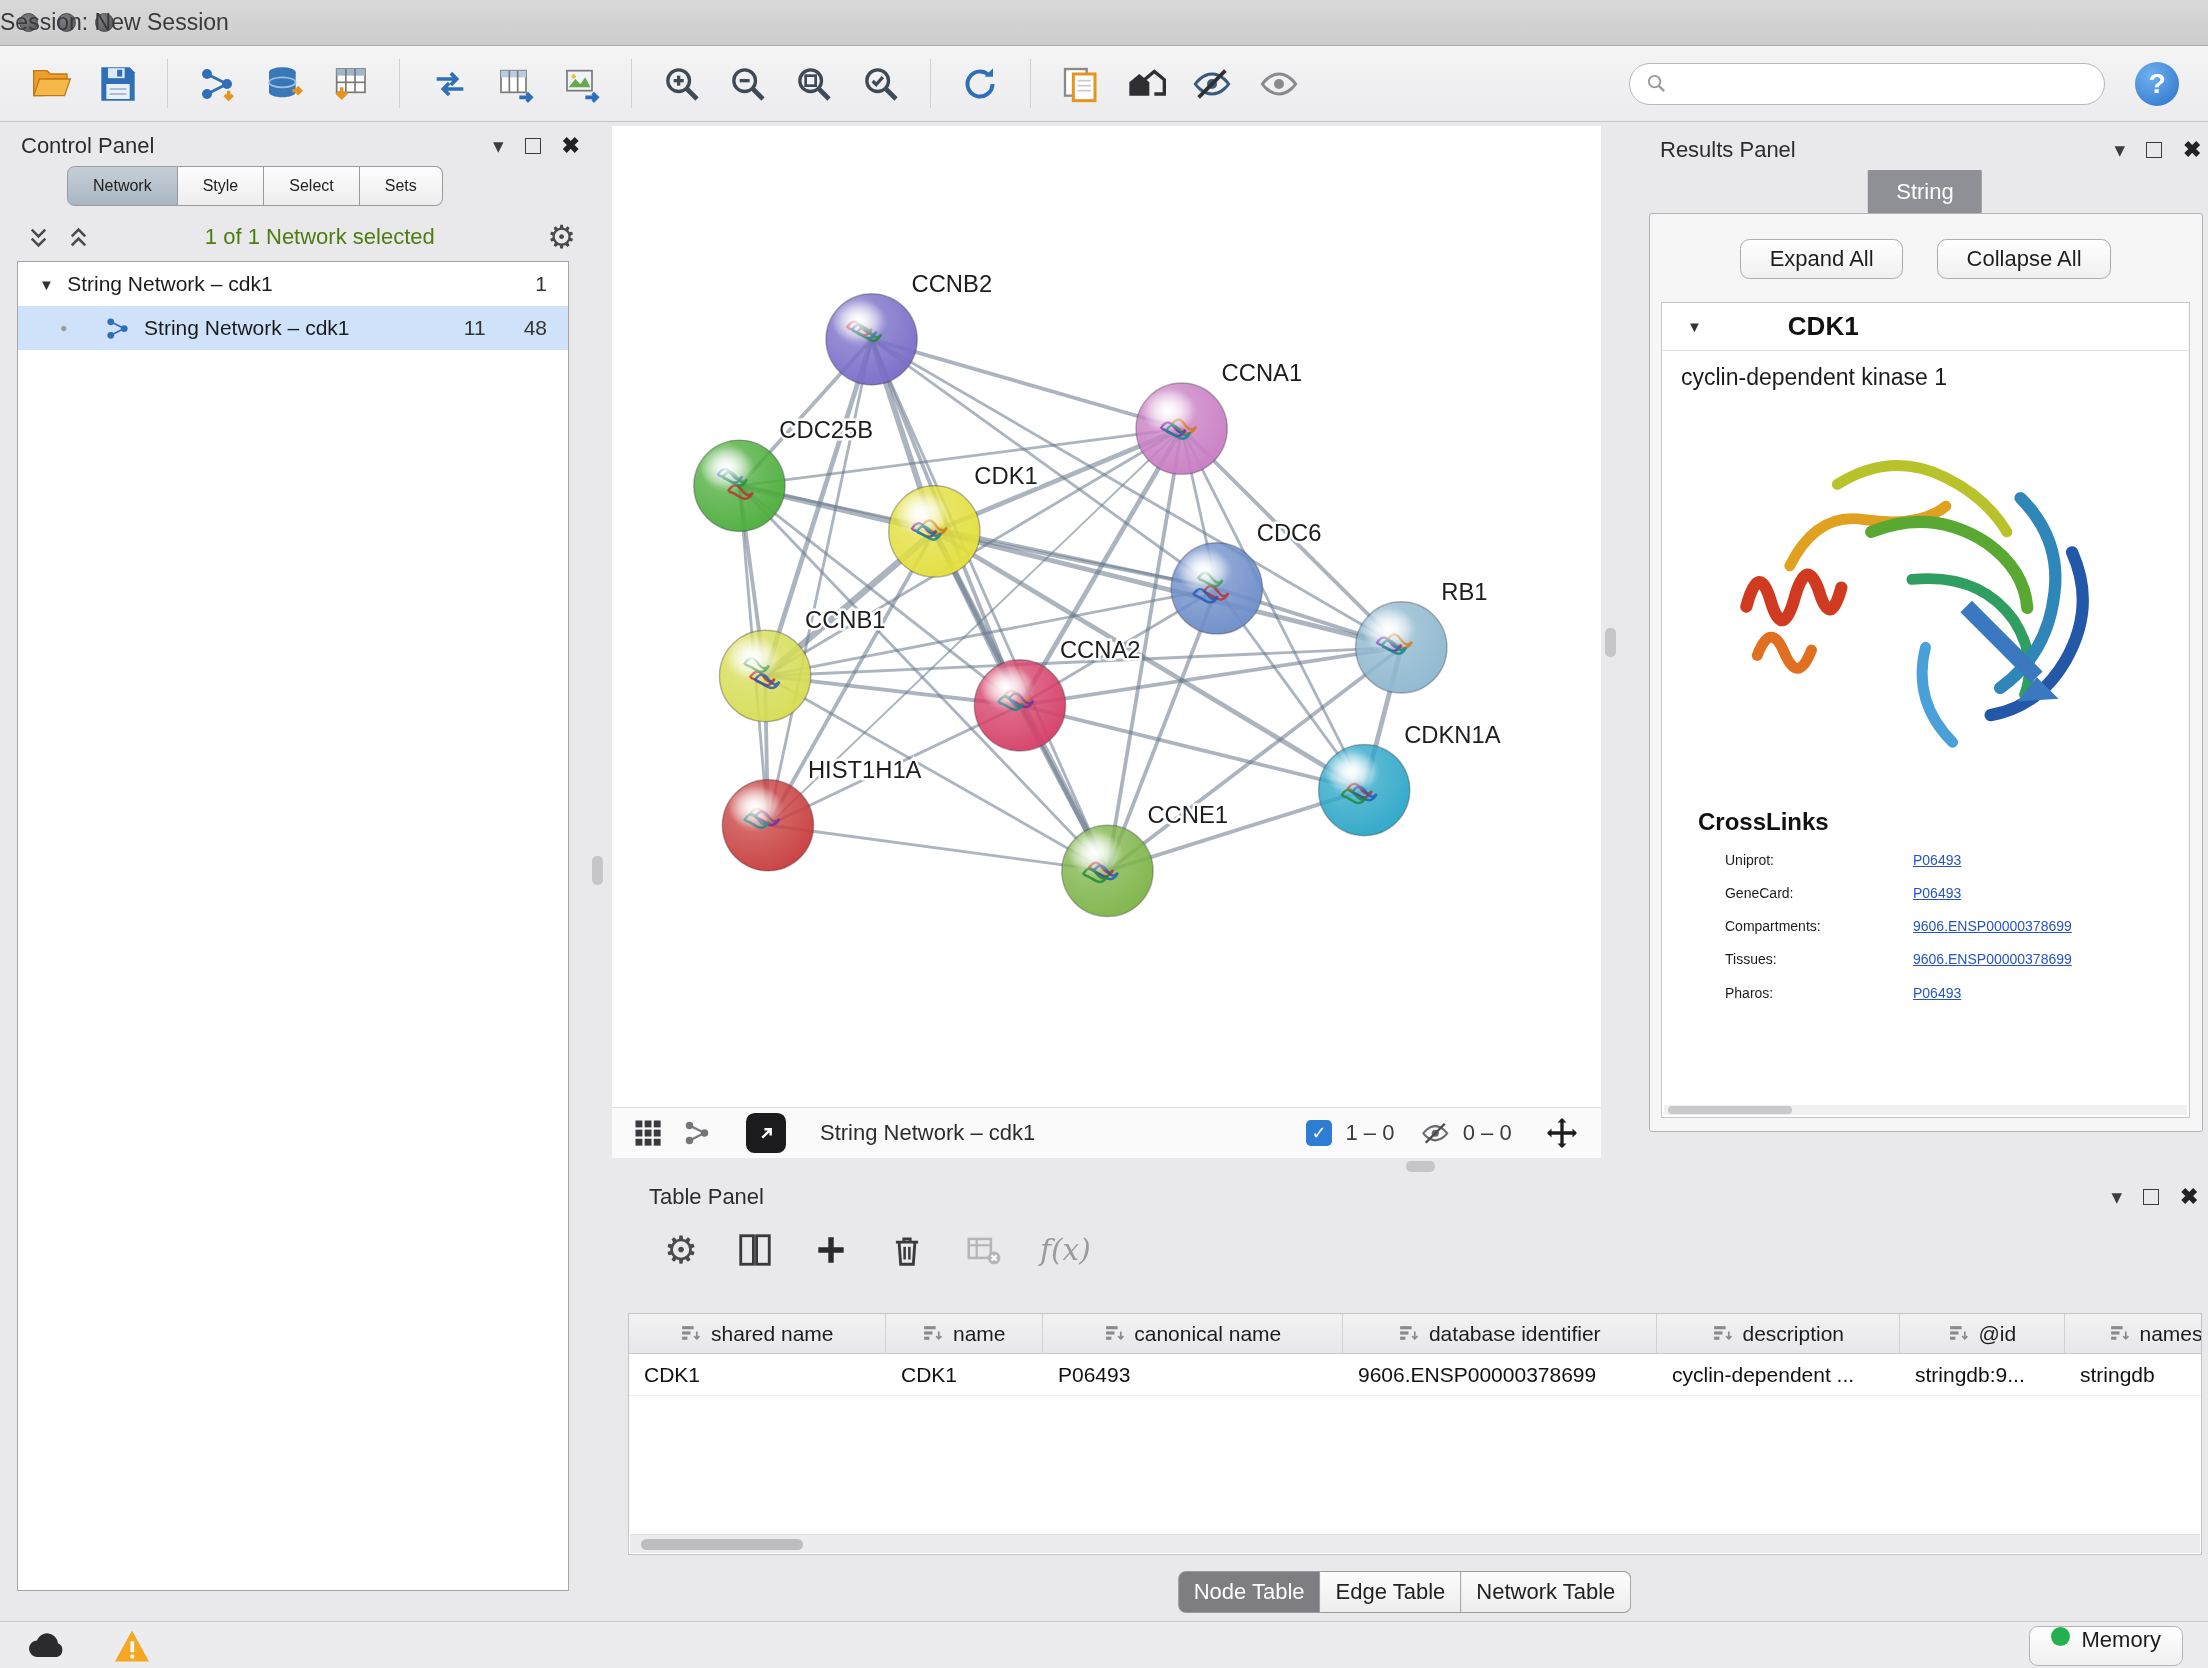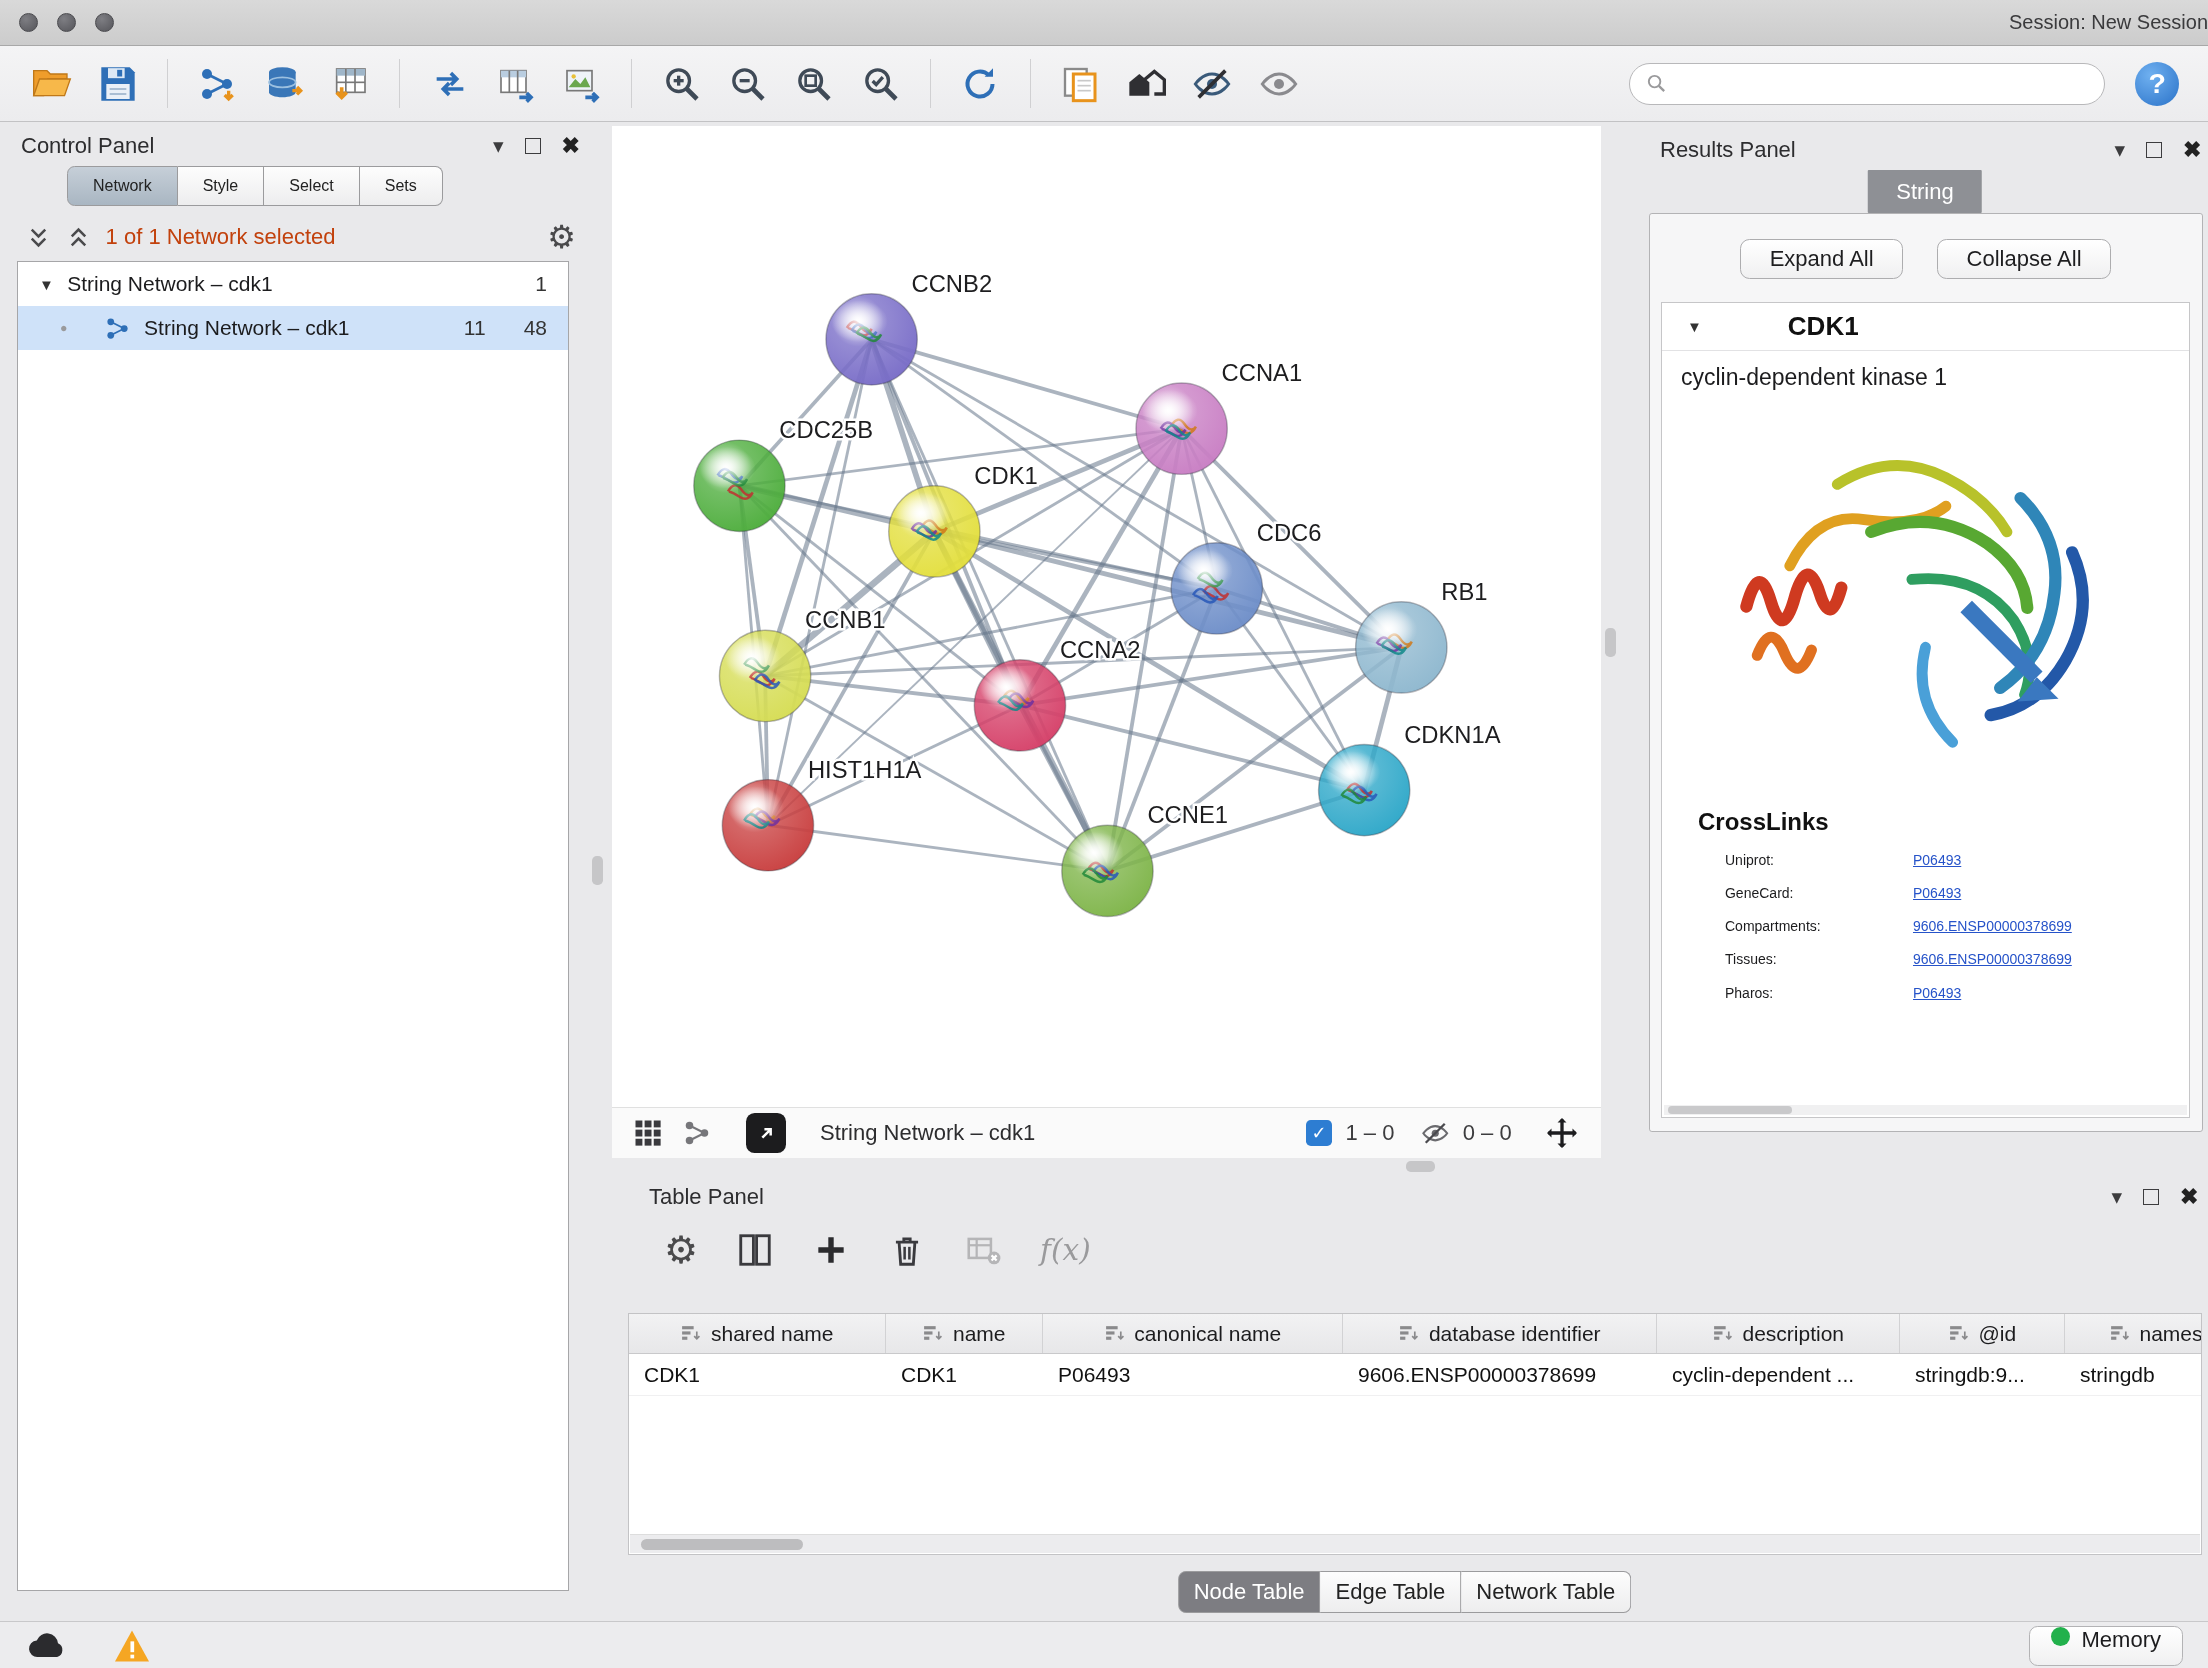--- a/index.html
+++ b/index.html
@@ -3,21 +3,21 @@
 <meta charset="utf-8">
 <style>
   *{box-sizing:border-box;margin:0;padding:0}
   html,body{width:2208px;height:1668px}
   body{font-family:"Liberation Sans",sans-serif;background:#e9e9eb;position:relative;overflow:hidden;color:#222}
 
   
   .titlebar{position:absolute;left:0;top:0;width:2208px;height:46px;background:linear-gradient(#d9d9d9,#cccccc);border-bottom:1px solid #a8a8a8;display:flex;align-items:center}
   .traffic{display:flex;gap:19px;margin-left:19px}
   .light{width:19px;height:19px;border-radius:50%;background:radial-gradient(circle at 35% 30%,#7e7e83,#55555a);border:1px solid #4a4a4e}
-  .win-title{position:absolute;left:0;right:0;text-align:right;font-size:20px;font-weight:500;color:#3a3a3c}
+  .win-title{position:absolute;left:0;right:0;text-align:left;font-size:23px;font-weight:500;color:#3a3a3c}
 
   
   .toolbar{position:absolute;left:0;top:46px;width:2208px;height:76px;background:linear-gradient(#f4f4f5,#ececee);border-bottom:1px solid #c2c2c4;display:flex;align-items:center;padding:0 25px;gap:13.3px}
   .tbtn{width:53px;height:55px;display:flex;align-items:center;justify-content:center;border-radius:7.6px;cursor:pointer}
   .tbtn svg{width:40px;height:40px}
   .tb-sep{width:1px;height:49px;background:#d0d0d2;margin:0 9.5px}
   .searchbox{margin-left:auto;width:476px;height:42px;background:#fff;border:1px solid #b8b8ba;border-radius:21px;display:flex;align-items:center;padding:0 15px;gap:9.5px}
   .searchbox input{border:none;outline:none;font-size:21px;flex:1;font-family:"Liberation Sans",sans-serif;background:transparent}
   .helpbtn{width:44px;height:44px;border-radius:50%;background:radial-gradient(circle at 35% 30%,#6fb0f0,#2a72c8);color:#fff;font-size:28.5px;font-weight:bold;display:flex;align-items:center;justify-content:center;margin-left:17px;margin-right:3.8px}
 
@@ -30,21 +30,21 @@
 
   
   .control-panel{position:absolute;left:0;top:122px;width:601px;height:1499px}
   .cp-head{position:absolute;left:21px;right:21px;top:5.7px;height:36px}
   .cp-tabs{position:absolute;left:67px;top:44px;display:flex}
   .cp-tab{border:1px solid #9b9b9d;border-left:none;padding:0 25px;height:40px;display:flex;align-items:center;background:linear-gradient(#fdfdfd,#ededee);font-size:16px;color:#222;cursor:pointer}
   .cp-tab:first-child{border-left:1px solid #9b9b9d;border-radius:7.6px 0 0 7.6px}
   .cp-tab:last-child{border-radius:0 7.6px 7.6px 0}
   .cp-tab.selected{background:linear-gradient(#c6cfd8,#a9b6c2)}
   .cp-selrow{position:absolute;left:25px;right:25px;top:95px;height:40px;display:flex;align-items:center;gap:13.3px}
-  .cp-status{flex:1;font-size:22px;color:#c2410c}
+  .cp-status{flex:1;text-align:center;font-size:22px;color:#4d7c0f}
   .gear{font-size:32px;color:#4a4a4c;line-height:1}
   .tree{position:absolute;left:17px;top:139px;width:552px;height:1330px;background:#fff;border:1px solid #a6a6a8;overflow:hidden}
   .tree-row{height:44px;display:flex;align-items:center;font-size:21px;padding:0 21px;gap:13.3px;color:#1c1c1e}
   .tree-row.selected{background:#cfe2f9}
   .tree-caret{font-size:15px;color:#333}
   .tree-bullet{font-size:12.4px;color:#9a9a9c}
   .tree-count{margin-left:auto;color:#333}
   .tree-counts{margin-left:auto;display:flex;gap:38px;color:#333}
 
   

